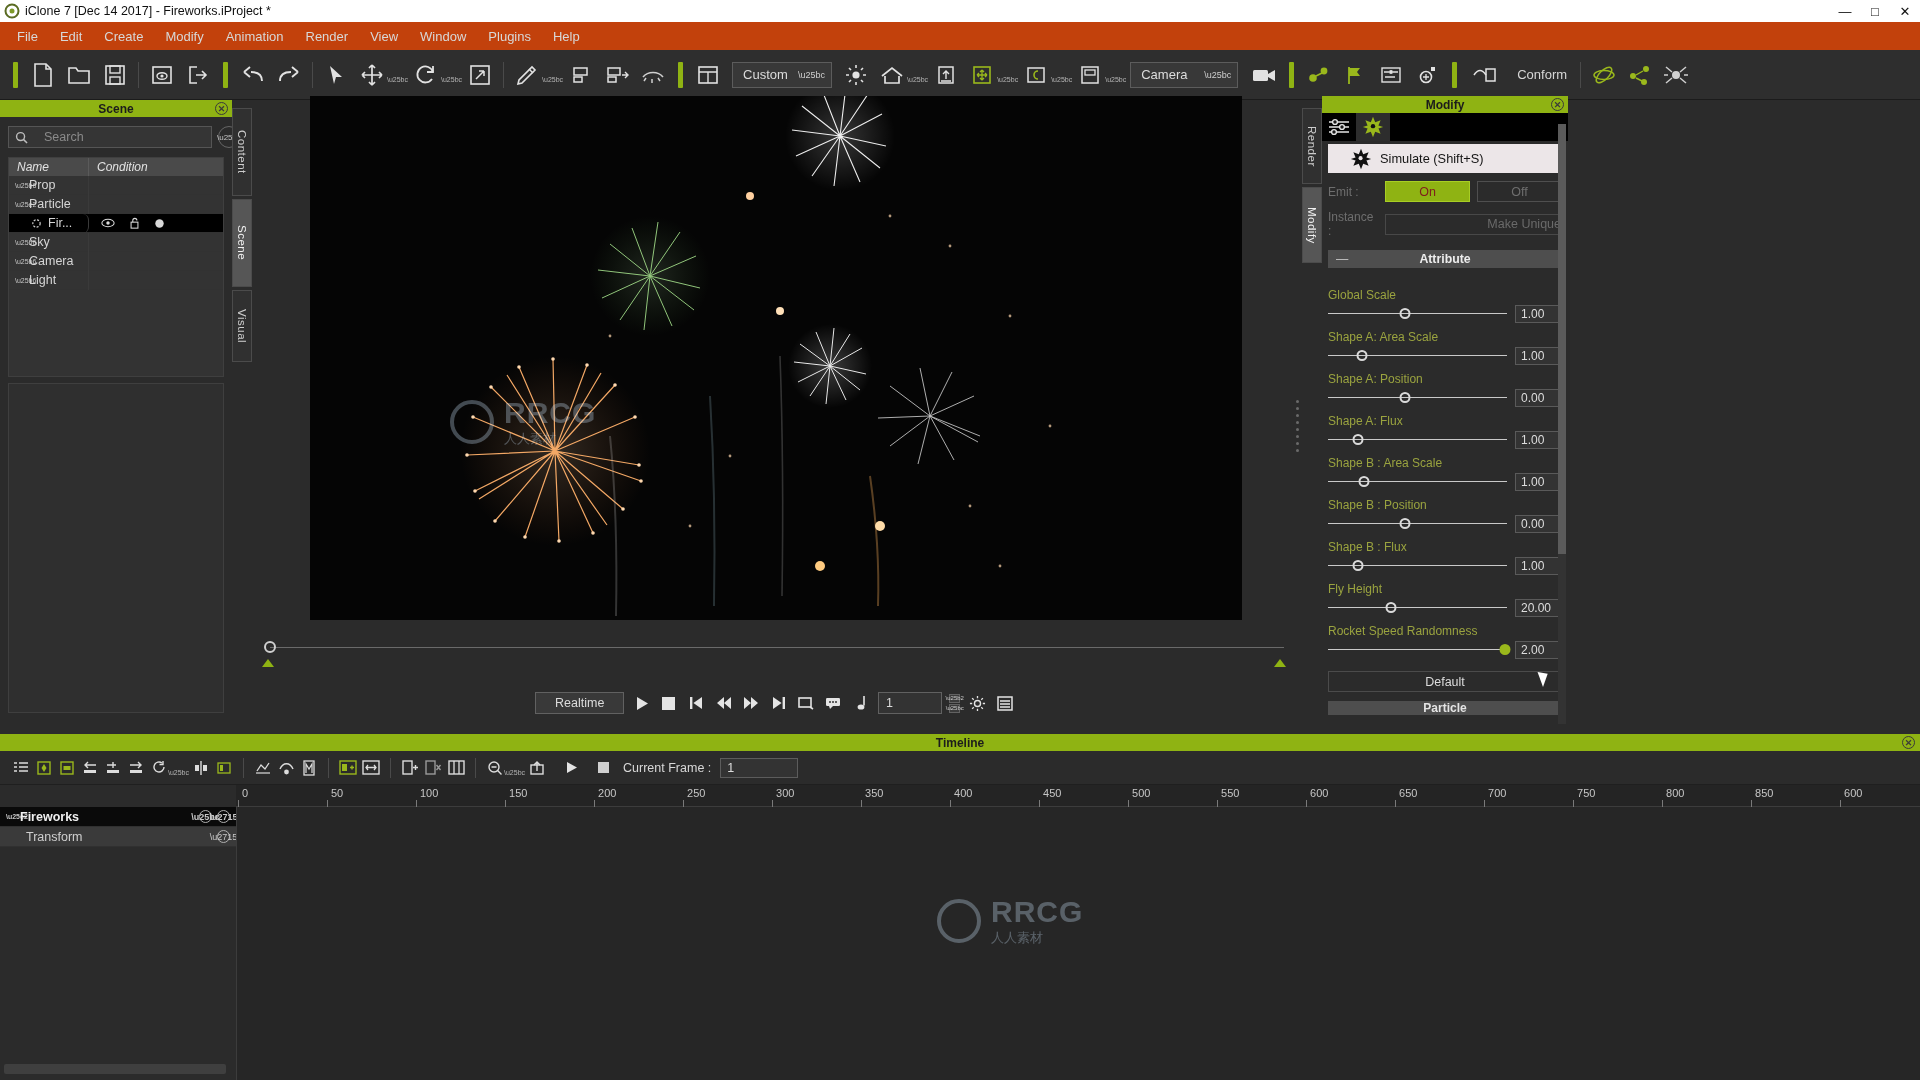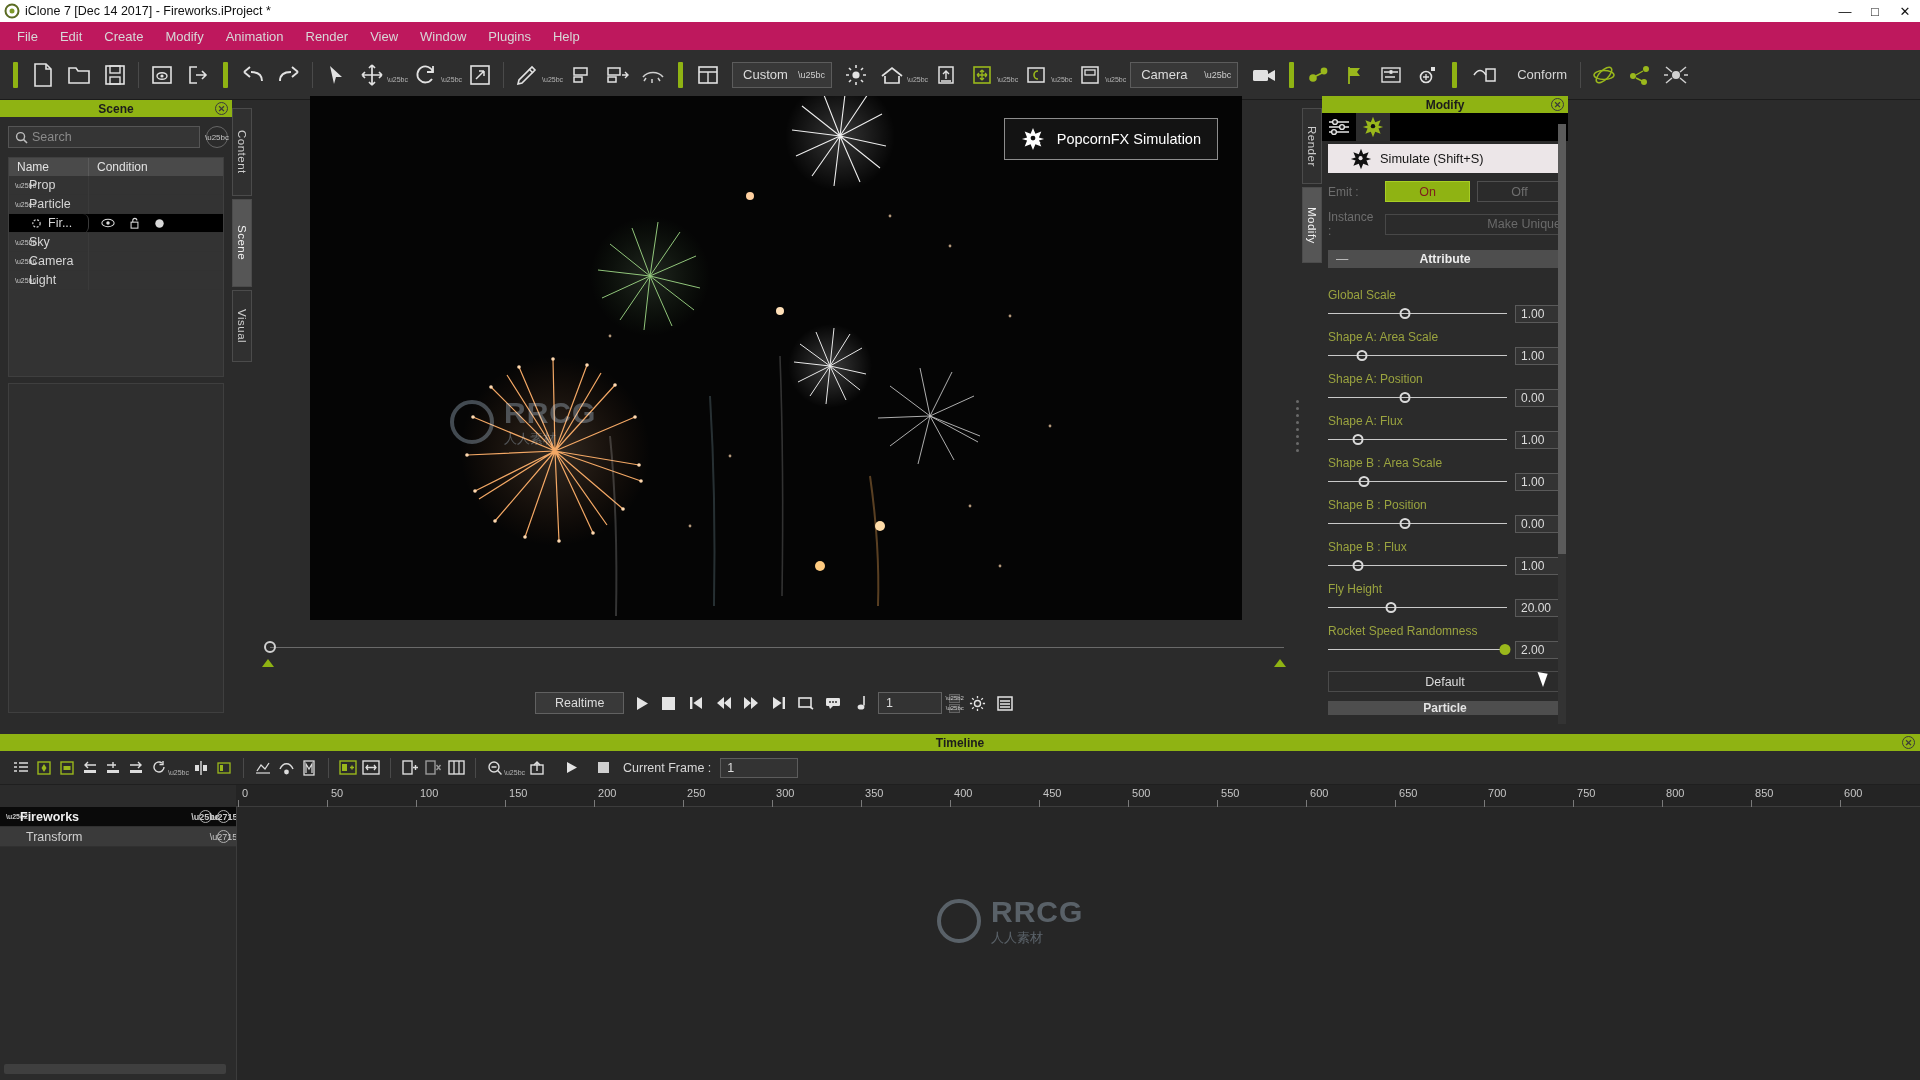--- a/index.html
+++ b/index.html
@@ -12,21 +12,21 @@
     background:#ffffff; display:flex; align-items:center; }
   .titlebar .tb-icon { width:16px; height:16px; margin:0 5px 0 4px; flex:none; }
   .titlebar .tb-text { color:#101010; font-size:12.5px; }
   .wincontrols { position:absolute; right:0; top:0; height:22px; display:flex; }
   .wincontrols div { width:30px; height:22px; display:flex; align-items:center;
     justify-content:center; color:#111; font-size:13px; }
   .wincontrols div.close { color:#111; }
 
   
   .menubar { position:absolute; left:0; top:22px; width:1920px; height:28px;
-    background:#be185d; display:flex; align-items:center; padding-left:6px; }
+    background:#c2410c; display:flex; align-items:center; padding-left:6px; }
   .menubar span { padding:4px 11px; font-size:13px; color:#d8d8d8; }
 
   
   .toolbar { position:absolute; left:0; top:50px; width:1920px; height:50px;
     background:#2e2e2e; display:flex; align-items:center; padding-left:6px;
     border-bottom:1px solid #1b1b1b; }
   .tb-btn { width:36px; height:36px; display:flex; align-items:center;
     justify-content:center; flex:none; }
   .tb-sep { width:1px; height:26px; background:#4a4a4a; margin:0 5px; flex:none; }
   .tb-green { width:5px; height:26px; background:#8fb313; margin:0 7px; flex:none;
@@ -42,29 +42,29 @@
   .scene-panel { position:absolute; left:0; top:100px; width:232px; height:630px;
     background:#2b2b2b; }
   .panel-head { height:17px; background:#8fb313; color:#1c1c1c; font-size:12px;
     font-weight:bold; display:flex; align-items:center; justify-content:center;
     position:relative; }
   .panel-head .ph-close { position:absolute; right:4px; top:2px; width:13px;
     height:13px; border-radius:50%; border:1px solid #3a3a3a; color:#3a3a3a;
     font-size:9px; display:flex; align-items:center; justify-content:center; }
   .search-row { display:flex; align-items:center; gap:6px; padding:9px 8px 7px 8px; }
   .search-box { flex:1; height:22px; border:1px solid #555; background:#353535;
-    display:flex; align-items:center; padding:0 6px; gap:4px; }
+    display:flex; align-items:center; padding:0 6px; gap:16px; }
   .search-box input { background:transparent; border:0; outline:none; flex:1;
     color:#cfcfcf; font-size:12.5px; font-family:"Liberation Sans", sans-serif; }
   .search-box input::placeholder { color:#8a8a8a; }
   .filter-btn { width:22px; height:22px; border:1px solid #666; border-radius:50%;
     display:flex; align-items:center; justify-content:center; flex:none; }
   .tree { margin:2px 8px 0 8px; border:1px solid #3f3f3f; }
   .tree-head { display:flex; height:18px; background:#4a4a4a; font-size:12px;
-    color:#e2e2e2; align-items:center; }
+    color:#e2e2e2; align-items:center;font-style:italic; }
   .tree-head .c1 { width:80px; padding-left:8px; border-right:1px solid #5a5a5a;
     height:18px; display:flex; align-items:center; }
   .tree-head .c2 { padding-left:8px; }
   .tree-row { display:flex; height:19px; align-items:center; font-size:12.5px;
     border-bottom:1px solid #323232; }
   .tree-row .n { width:80px; display:flex; align-items:center; gap:6px;
     padding-left:6px; height:19px; border-right:1px solid #3a3a3a; }
   .tree-row .cnd { flex:1; display:flex; align-items:center; gap:14px; padding-left:12px; }
   .tree-row.sel { background:#000; }
   .tri { font-size:7px; color:#c8c8c8; width:8px; }
@@ -640,28 +640,20 @@
         <circle cx="660" cy="410" r="1.4"></circle>
       <circle cx="380" cy="430" r="1.4"></circle>
         <circle cx="300" cy="240" r="1.4"></circle>
         <circle cx="740" cy="330" r="1.4"></circle>
       <circle cx="580" cy="120" r="1.4"></circle>
         <circle cx="420" cy="360" r="1.4"></circle>
         <circle cx="690" cy="470" r="1.4"></circle>
     </g>
   </svg>
 
-  <div class="fx-badge">
-    <svg width="24" height="24" viewBox="0 0 26 26">
-      <path d="M13 1l2.6 6.4L22 5l-2.6 6.3L25 13l-5.6 1.7L22 21l-6.4-2.4L13 25l-2.6-6.4L4 21l2.6-6.3L1 13l5.6-1.7L4 5l6.4 2.4z" fill="#fff"></path>
-      <circle cx="13" cy="12" r="2.6" fill="#111"></circle>
-      <circle cx="19.5" cy="17" r="1.4" fill="#fff"></circle>
-    </svg>
-    <span>PopcornFX Simulation</span>
-  </div>
 
   <div class="wm" style="left:140px;top:300px;">
     <div class="ring"></div>
     <div>
       <div class="t1">RRCG</div>
       <div class="t2">人人素材</div>
     </div>
   </div>
 </div>
 

